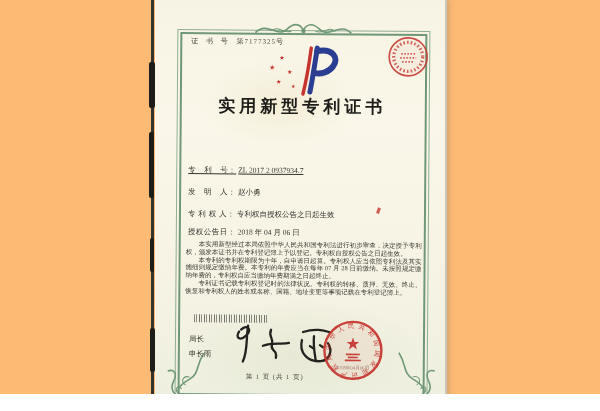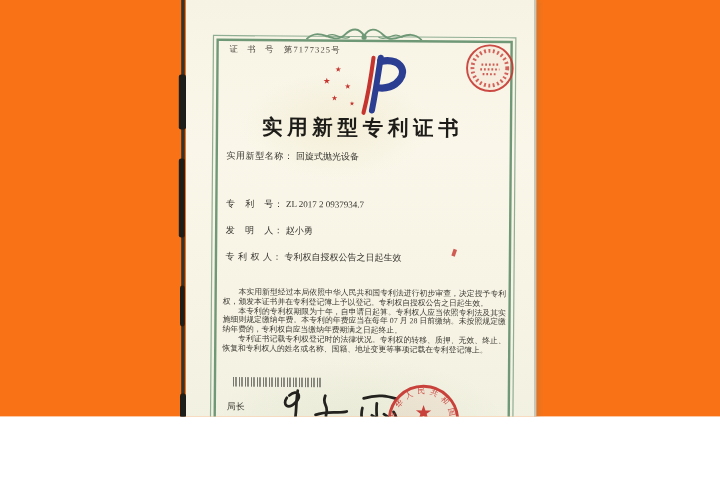--- a/index.html
+++ b/index.html
@@ -3,21 +3,21 @@
 <meta charset="utf-8">
 <style>
   :root{
     --frame-green:#6f9877;
     --seal-red:#c5342e;
     --logo-blue:#2b3e92;
     --ink:#35332d;
   }
   html,body{margin:0;padding:0;}
   body{width:600px;height:411px;font-family:"Liberation Serif","DejaVu Serif",serif;}
-  .stage{position:relative;width:600px;height:347px;background:#f97316;overflow:hidden;}
+  .stage{position:relative;width:600px;height:394px;background:#fdba74;overflow:hidden;}
 
   
   .strip{position:absolute;left:151px;top:0;width:3px;height:411px;background:#34332e;}
   .blob{position:absolute;background:#1d1d1a;border-radius:2px;}
   .blob.b1{left:149px;top:62px;width:6px;height:46px;}
   .blob.b2{left:149px;top:132px;width:5px;height:66px;}
   .blob.b3{left:150px;top:238px;width:4px;height:34px;}
   .blob.b4{left:150px;top:328px;width:5px;height:44px;}
 
   
@@ -40,21 +40,21 @@
 
   .logo{position:absolute;left:262px;top:44px;}
   .tr-seal{position:absolute;left:385px;top:33px;opacity:.88;}
 
   .title{position:absolute;left:176px;top:95px;width:251px;text-align:center;
     font-size:17px;font-weight:700;letter-spacing:4px;color:#1d1c19;}
 
   .row{position:absolute;left:188px;font-size:7.5px;color:var(--ink,#35332d);white-space:nowrap;}
   .row .lbl{letter-spacing:.5px;}
   .row .val{margin-left:2px;}
-  .r0{top:126px;} .r1{top:148px;margin-top:40px;} .r2{top:166px;} .r3{top:188px;} .r4{top:210px;} .r5{top:228px;}
+  .r0{top:126px;} .r1{top:148px;margin-top:40px;} .r2{top:166px;text-decoration:underline;} .r3{top:188px;} .r4{top:210px;} .r5{top:228px;}
 
   .body-text{position:absolute;left:186px;top:241px;width:236px;font-size:6.5px;
     line-height:7.8px;color:#3c3a33;text-align:justify;}
   .body-text p{margin:0;text-indent:2em;}
 
   .barcode{position:absolute;left:195px;top:315px;width:74px;height:8px;opacity:.75;
     background:repeating-linear-gradient(90deg,#4a4a46 0 1px,transparent 1px 2px,#6a6a64 2px 3px,transparent 3px 5px);}
 
   .officer{position:absolute;left:190px;top:332px;font-size:7.5px;color:#3a382f;line-height:15px;}
   .sig{position:absolute;left:226px;top:318px;}
@@ -118,31 +118,31 @@
     </svg>
 
     <svg class="tr-seal" width="44" height="46" viewBox="0 0 44 46">
       <circle cx="22" cy="23" r="19" fill="rgba(205,70,60,0.05)" stroke="#c5342e" stroke-width="1.6"></circle>
       <circle cx="22" cy="23" r="14.5" fill="none" stroke="#c5342e" stroke-width="3.2" stroke-dasharray="1.6 2.1" opacity=".85"></circle>
       <path d="M15 20 h14 M14 24 h16 M16 28 h12" stroke="#c5342e" stroke-width="1.8" stroke-dasharray="1.5 1.6" opacity=".9"></path>
     </svg>
 
     <div class="title">实用新型专利证书</div>
 
-    <div class="row r0">
-      <span class="lbl">实用新型名称：</span><span class="val">回旋式抛光设备</span>
-    </div>
     <div class="row r1">
       <span class="lbl">发　明　人：</span><span class="val">赵小勇</span>
     </div>
     <div class="row r2">
       <span class="lbl">专　利　号：</span><span class="val">ZL 2017 2 0937934.7</span>
     </div>
     <div class="row r4">
       <span class="lbl">专 利 权 人：</span><span class="val">专利权自授权公告之日起生效</span>
+    </div>
+    <div class="row r5">
+      <span class="lbl">授权公告日：</span><span class="val">2018 年 04 月 06 日</span>
     </div>
 
     <div class="body-text">
       <p>本实用新型经过本局依照中华人民共和国专利法进行初步审查，决定授予专利权，颁发本证书并在专利登记簿上予以登记。专利权自授权公告之日起生效。</p>
       <p>本专利的专利权期限为十年，自申请日起算。专利权人应当依照专利法及其实施细则规定缴纳年费。本专利的年费应当在每年 07 月 28 日前缴纳。未按照规定缴纳年费的，专利权自应当缴纳年费期满之日起终止。</p>
       <p>专利证书记载专利权登记时的法律状况。专利权的转移、质押、无效、终止、恢复和专利权人的姓名或名称、国籍、地址变更等事项记载在专利登记簿上。</p>
     </div>
 
     <div class="barcode"></div>
 

